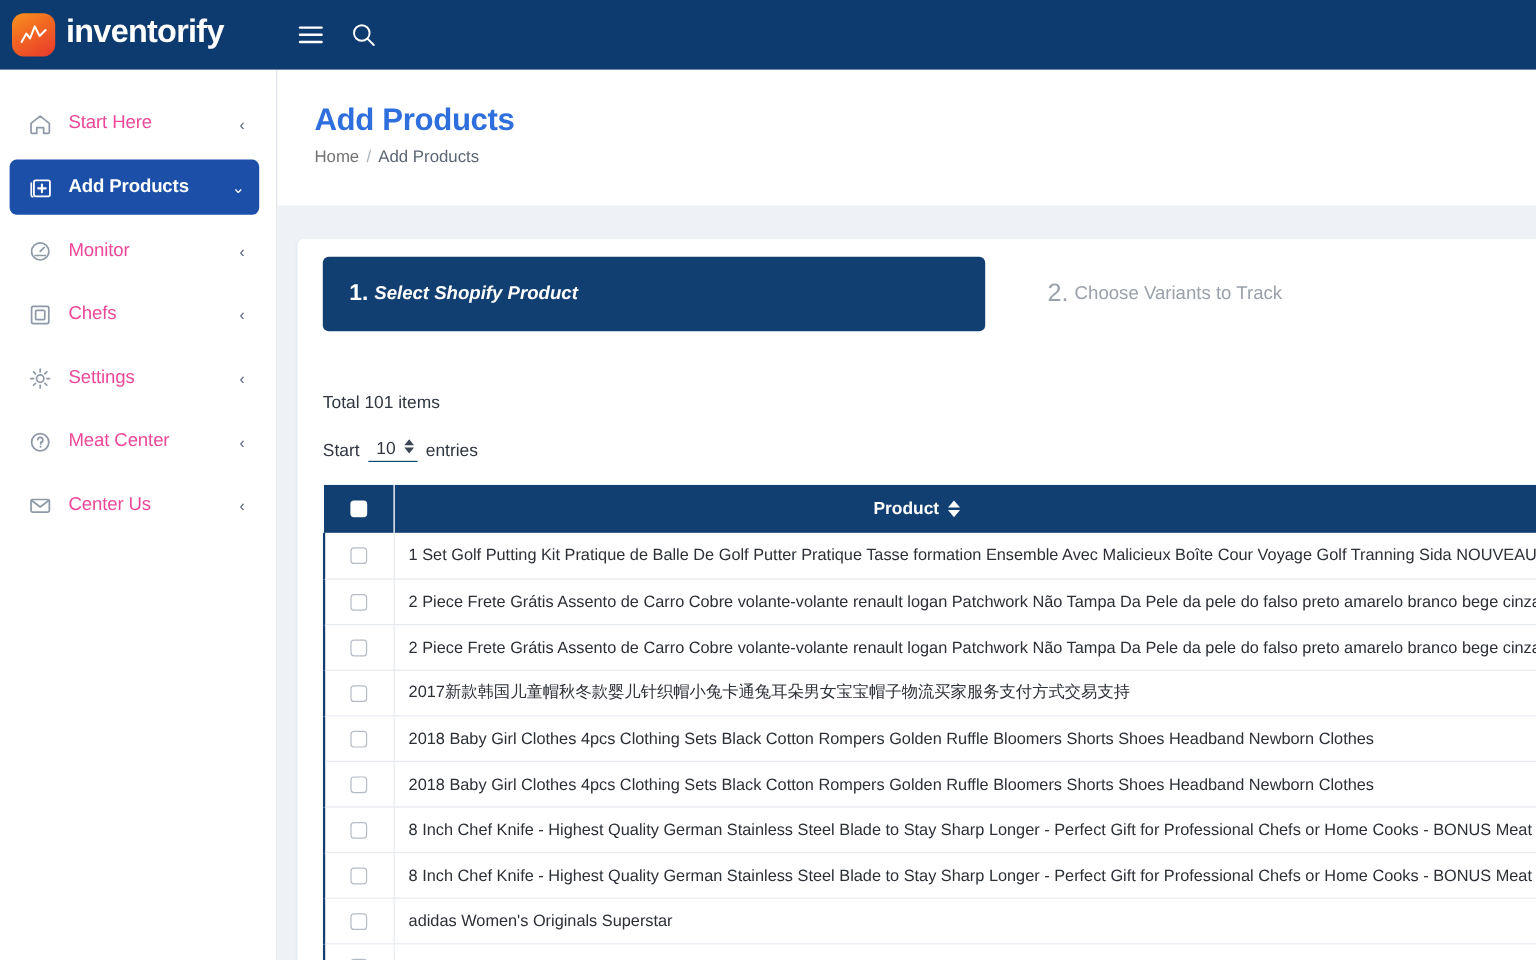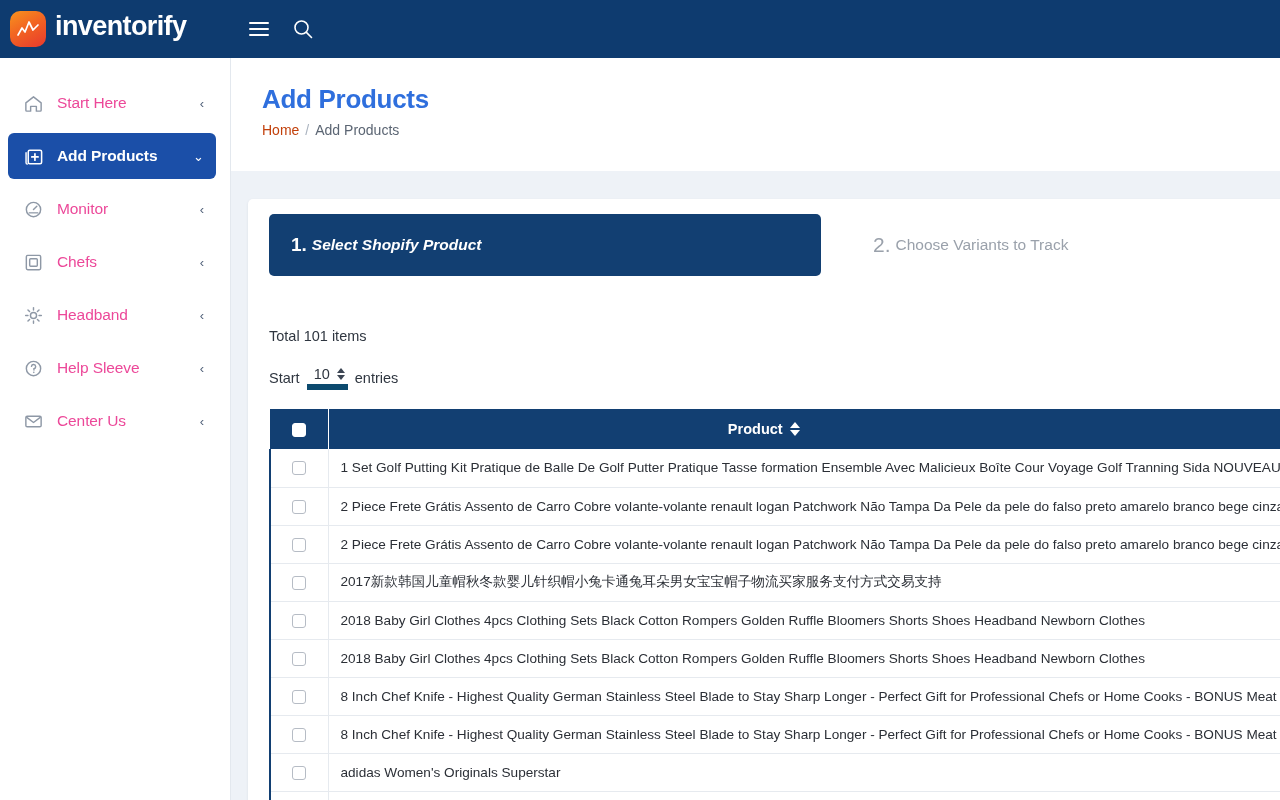--- a/index.html
+++ b/index.html
@@ -72,21 +72,21 @@
   }
   .page-head {
     background: #ffffff;
     height: 113px;
     padding: 26px 0 0 31px;
   }
   .page-title {
     font-size: 26px; font-weight: bold; color: #2f6fdd; letter-spacing: -0.3px;
   }
   .breadcrumb { margin-top: 7px; font-size: 14px; color: #5b6573; }
-  .breadcrumb a { color: #c2410c; text-decoration: none; }
+  .breadcrumb a { color: #737373; text-decoration: none; }
   .breadcrumb .sep { color: #aab3bf; margin: 0 6px; }
 
   .content { padding: 28px 0 0 17px; }
   .card {
     background: #ffffff;
     border-radius: 5px;
     box-shadow: 0 1px 3px rgba(18,38,63,.08);
     width: 1100px;
     padding: 15px 0 0 21px;
     min-height: 620px;
@@ -106,22 +106,22 @@
   .step.idle { color: #9aa1ab; margin-left: 30px; }
   .step.idle .num { font-size: 21px; margin-right: 5px; color:#9aa1ab; }
   .step.idle .txt { font-size: 15.5px; }
 
   .total-line { margin-top: 52px; font-size: 14.5px; color: #2f3640; }
   .show-line {
     margin-top: 22px; display: flex; align-items: center;
     font-size: 14.5px; color: #2f3640;
   }
   .show-select {
-    margin: 0 7px; display: inline-flex; align-items: center; gap: 7px;
-    border-bottom: 6px solid #0c4a6e; padding: 0 3px 2px 7px;
+    margin: 0 7px; display: inline-flex; align-items: flex-start; gap: 7px;
+    border-bottom: 1px solid #0c4a6e; padding: 0 3px 2px 7px;
     cursor: pointer;
   }
   .show-select .val { font-size: 14.5px; color: #2f3640; }
   .spin { display: flex; flex-direction: column; line-height: 0; gap: 2px; }
   .spin i { display:block; width:0; height:0; border-left:4px solid transparent; border-right:4px solid transparent; }
   .spin .up { border-bottom: 5px solid #3c4553; }
   .spin .dn { border-top: 5px solid #3c4553; }
 
   
   .table-wrap { margin-top: 19px; width: 1060px; overflow: hidden; }
@@ -239,33 +239,33 @@
             <line x1="11" y1="16.8" x2="11" y2="19.2"></line>
           <line x1="2.8" y1="11" x2="5.2" y2="11"></line>
             <line x1="16.8" y1="11" x2="19.2" y2="11"></line>
           <line x1="5.2" y1="5.2" x2="6.9" y2="6.9"></line>
             <line x1="15.1" y1="15.1" x2="16.8" y2="16.8"></line>
           <line x1="16.8" y1="5.2" x2="15.1" y2="6.9"></line>
             <line x1="6.9" y1="15.1" x2="5.2" y2="16.8"></line>
         </g>
       </svg>
     </span>
-    <span class="lbl">Headband</span>
+    <span class="lbl">Settings</span>
     <span class="chev">‹</span>
   </div>
 
   <div class="side-item">
     <span class="ico">
       <svg width="21" height="21" viewBox="0 0 22 22">
         <circle cx="11" cy="11" r="7.5" fill="none" stroke="#8e98a6" stroke-width="1.5"></circle>
         <path d="M8.9 8.7a2.2 2.2 0 1 1 2.6 2.5v1.3" fill="none" stroke="#8e98a6" stroke-width="1.5" stroke-linecap="round"></path>
         <circle cx="11.3" cy="15" r="0.85" fill="#8e98a6"></circle>
       </svg>
     </span>
-    <span class="lbl">Help Sleeve</span>
+    <span class="lbl">Meat Center</span>
     <span class="chev">‹</span>
   </div>
 
   <div class="side-item">
     <span class="ico">
       <svg width="21" height="21" viewBox="0 0 22 22">
         <rect x="3" y="5.5" width="16" height="11" rx="1.4" fill="none" stroke="#8e98a6" stroke-width="1.5"></rect>
         <path d="M3.6 6.4 11 12l7.4-5.6" fill="none" stroke="#8e98a6" stroke-width="1.5" stroke-linejoin="round"></path>
       </svg>
     </span>

